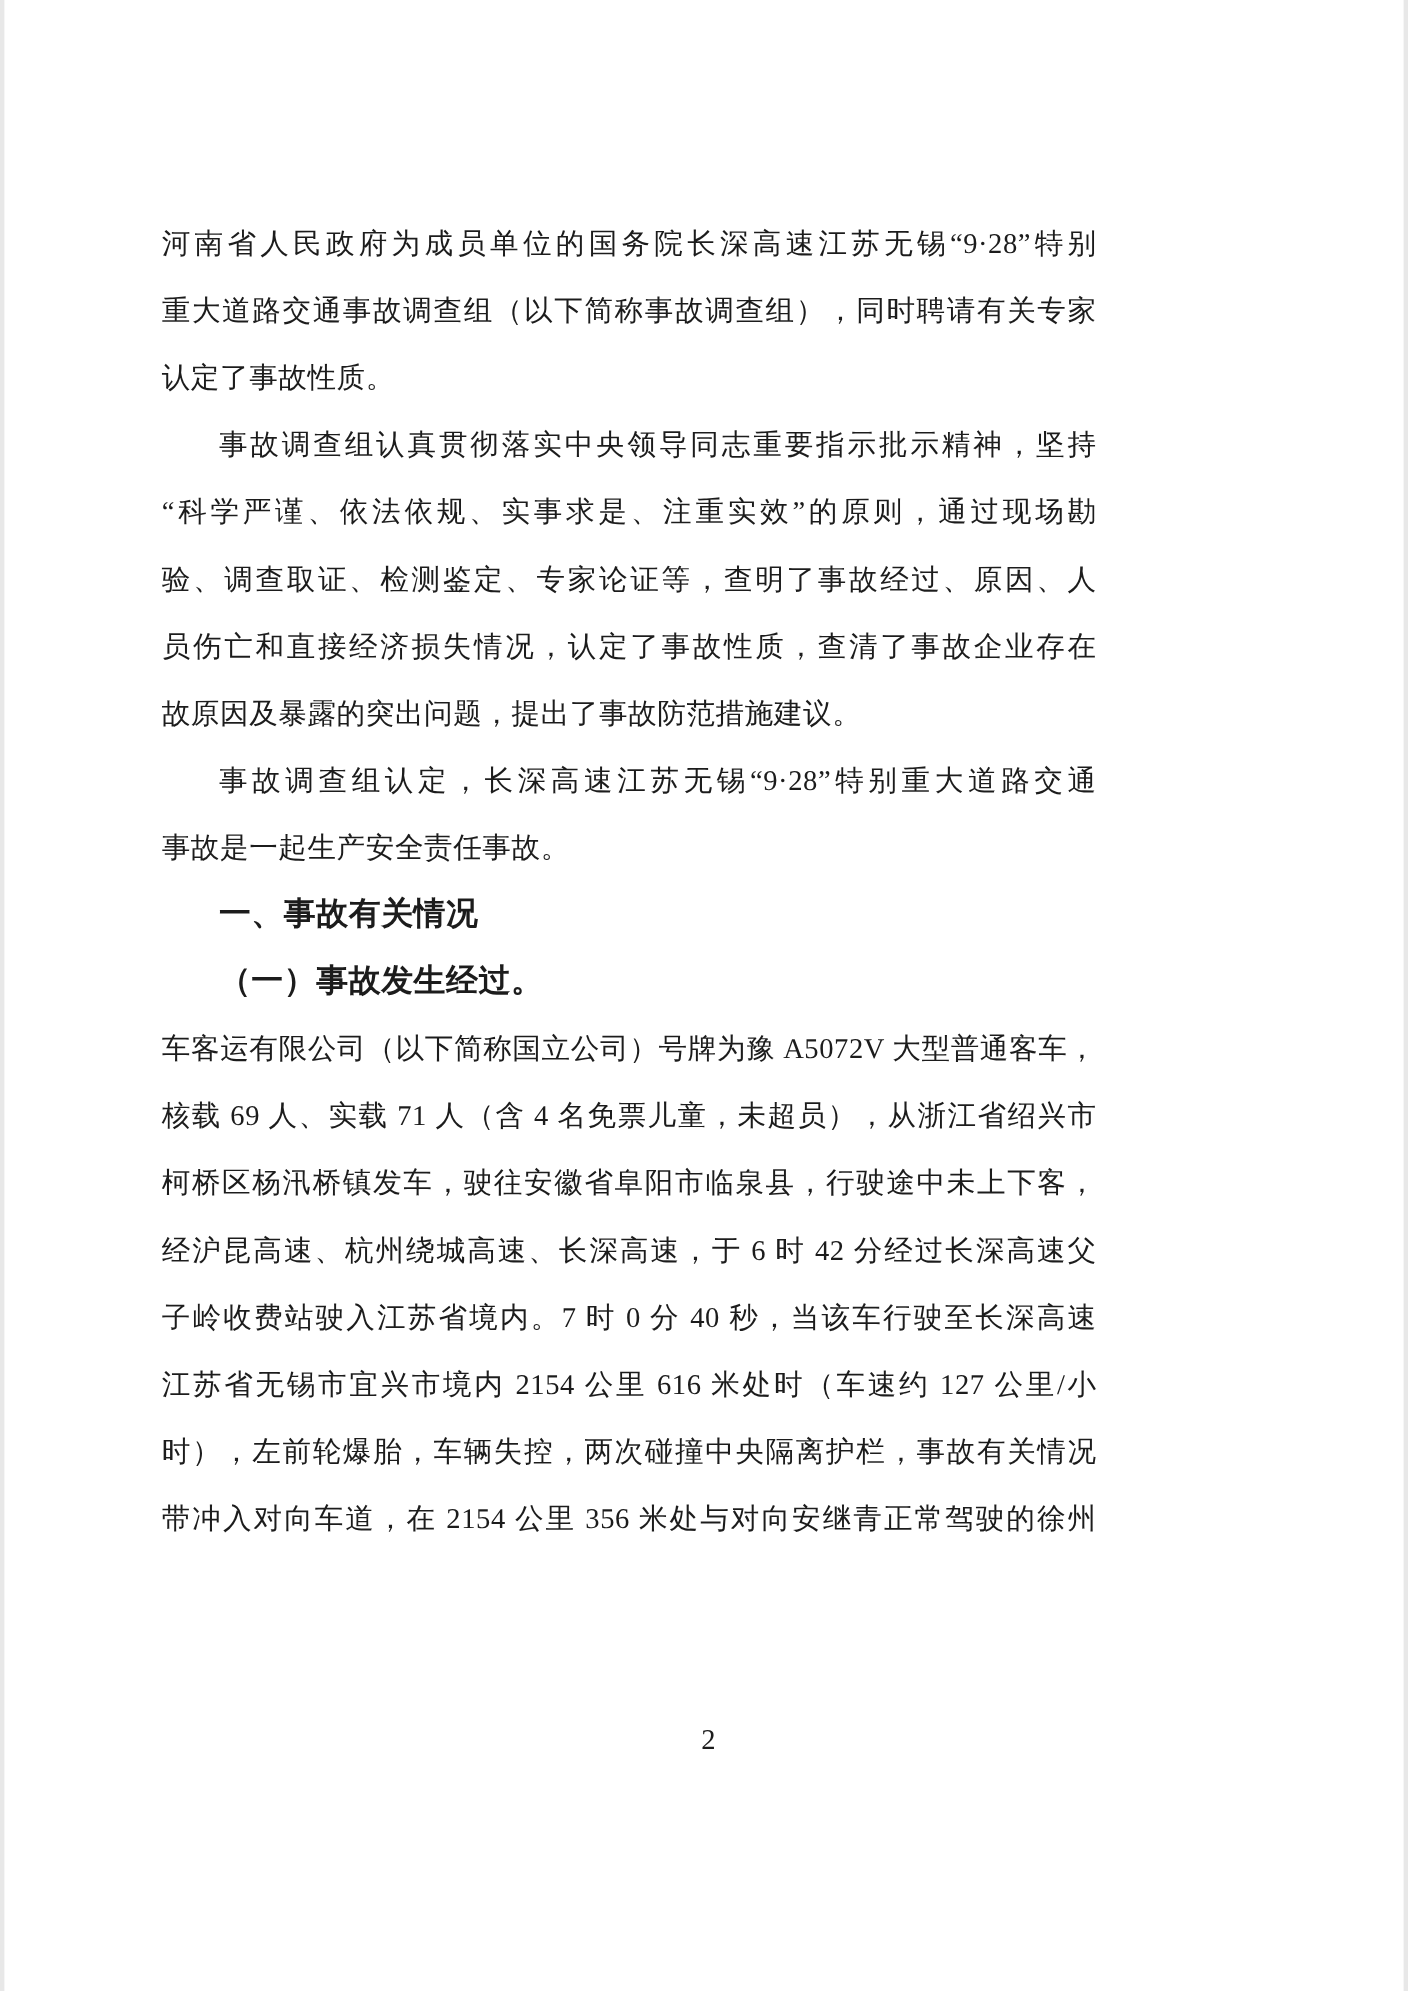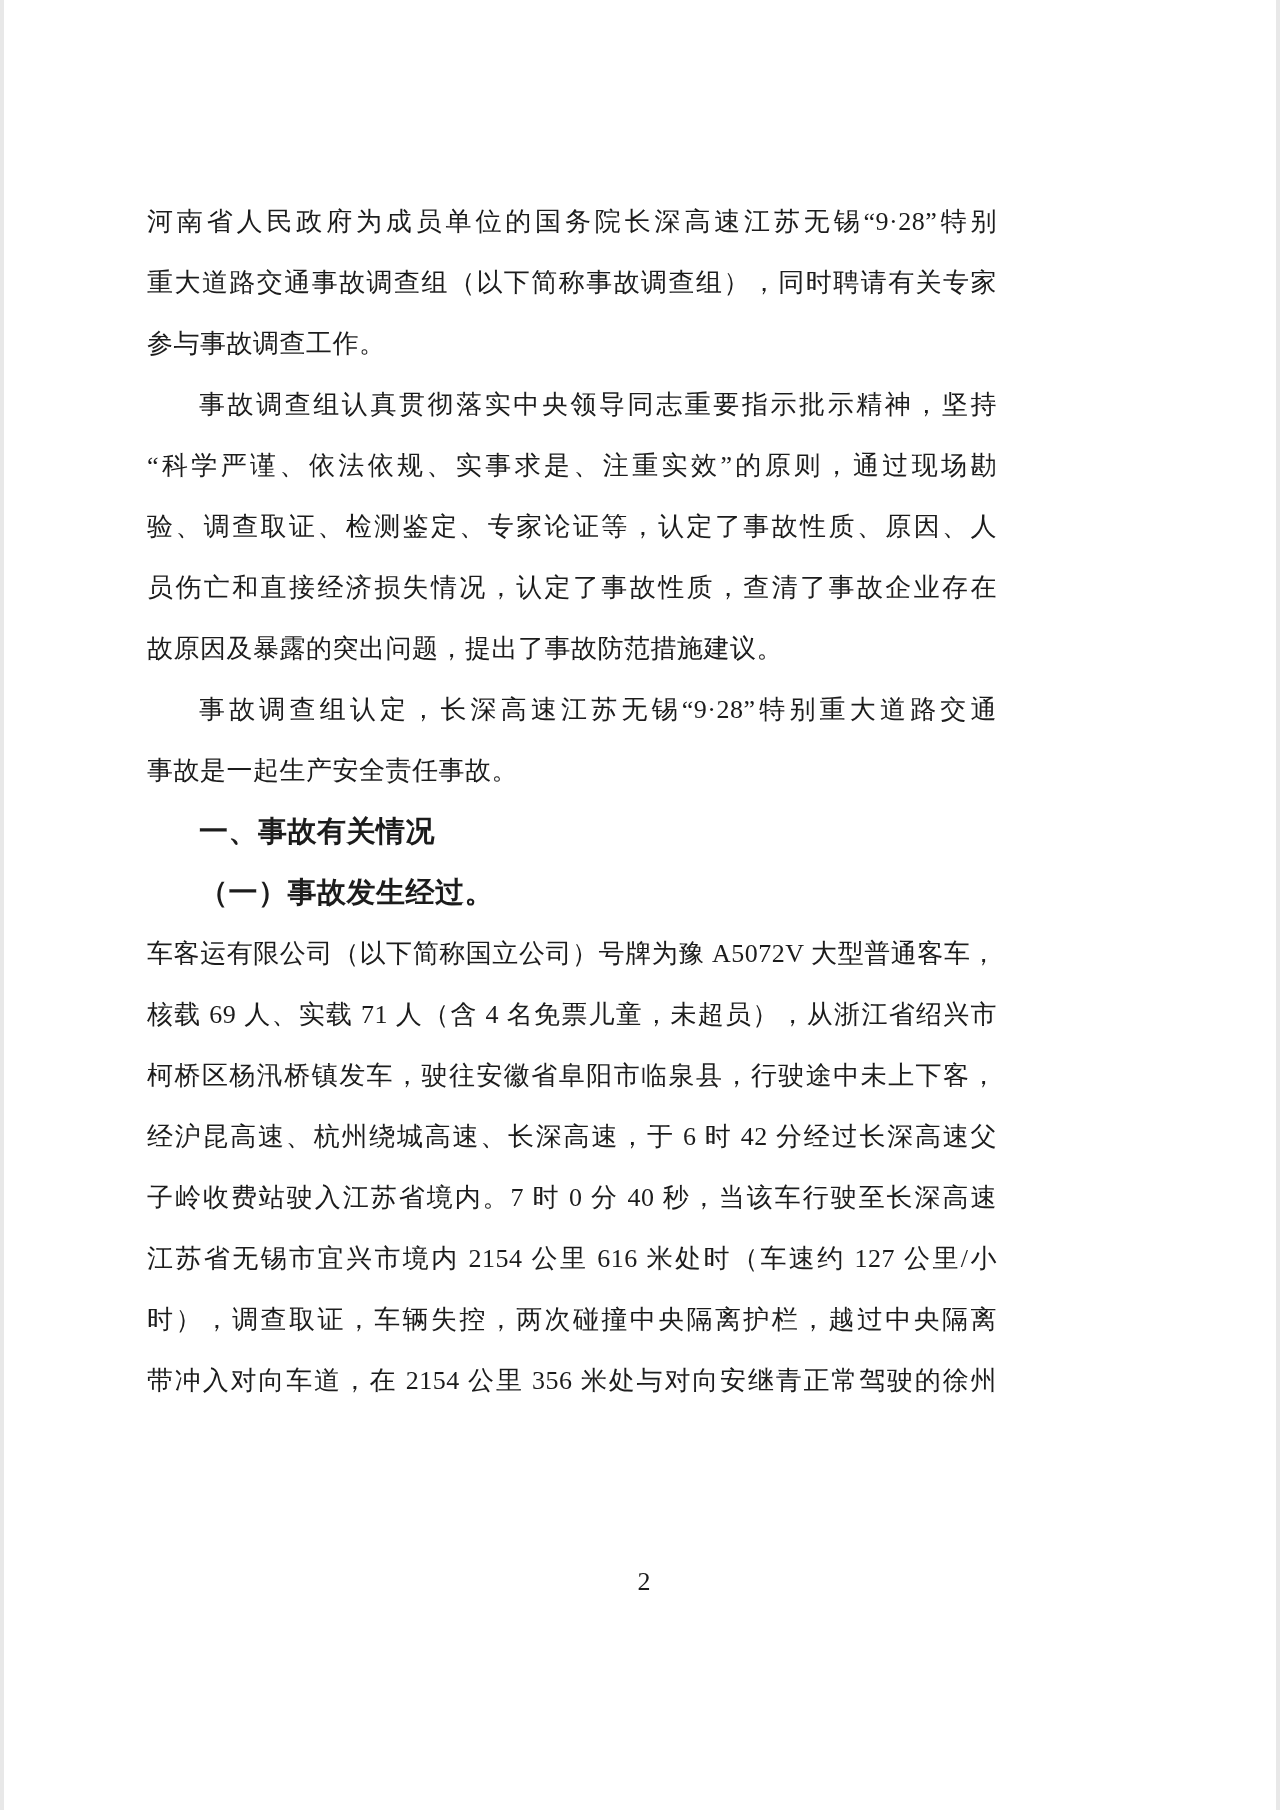--- a/index.html
+++ b/index.html
@@ -67,46 +67,46 @@
 </style>
 </head>
 <body>
 
 <div class="page">
   <div class="text-block">
 
     <div>
       <div class="ln">河南省人民政府为成员单位的国务院长深高速江苏无锡“9·28”特别</div>
       <div class="ln">重大道路交通事故调查组（以下简称事故调查组），同时聘请有关专家</div>
-      <div class="ln end">参与事故调查工作。</div>
+      <div class="ln end">认定了事故性质。</div>
     </div>
 
     <div>
       <div class="ln ind">事故调查组认真贯彻落实中央领导同志重要指示批示精神，坚持</div>
       <div class="ln">“科学严谨、依法依规、实事求是、注重实效”的原则，通过现场勘</div>
-      <div class="ln">验、调查取证、检测鉴定、专家论证等，认定了事故性质、原因、人</div>
+      <div class="ln">验、调查取证、检测鉴定、专家论证等，查明了事故经过、原因、人</div>
       <div class="ln">员伤亡和直接经济损失情况，认定了事故性质，查清了事故企业存在</div>
       <div class="ln end">故原因及暴露的突出问题，提出了事故防范措施建议。</div>
     </div>
 
     <div>
       <div class="ln ind">事故调查组认定，长深高速江苏无锡“9·28”特别重大道路交通</div>
       <div class="ln end">事故是一起生产安全责任事故。</div>
     </div>
 
     <div class="ln h1 ind">一、事故有关情况</div>
     <div class="ln h2 ind">（一）事故发生经过。</div>
 
     <div>
       <div class="ln">车客运有限公司（以下简称国立公司）号牌为豫 A5072V 大型普通客车，</div>
       <div class="ln">核载 69 人、实载 71 人（含 4 名免票儿童，未超员），从浙江省绍兴市</div>
       <div class="ln">柯桥区杨汛桥镇发车，驶往安徽省阜阳市临泉县，行驶途中未上下客，</div>
       <div class="ln">经沪昆高速、杭州绕城高速、长深高速，于 6 时 42 分经过长深高速父</div>
       <div class="ln">子岭收费站驶入江苏省境内。7 时 0 分 40 秒，当该车行驶至长深高速</div>
       <div class="ln">江苏省无锡市宜兴市境内 2154 公里 616 米处时（车速约 127 公里/小</div>
-      <div class="ln">时），调查取证，车辆失控，两次碰撞中央隔离护栏，越过中央隔离</div>
+      <div class="ln">时），左前轮爆胎，车辆失控，两次碰撞中央隔离护栏，事故有关情况</div>
       <div class="ln">带冲入对向车道，在 2154 公里 356 米处与对向安继青正常驾驶的徐州</div>
     </div>
 
   </div>
 
   <div class="page-number">2</div>
 </div>
 
 </body></html>

